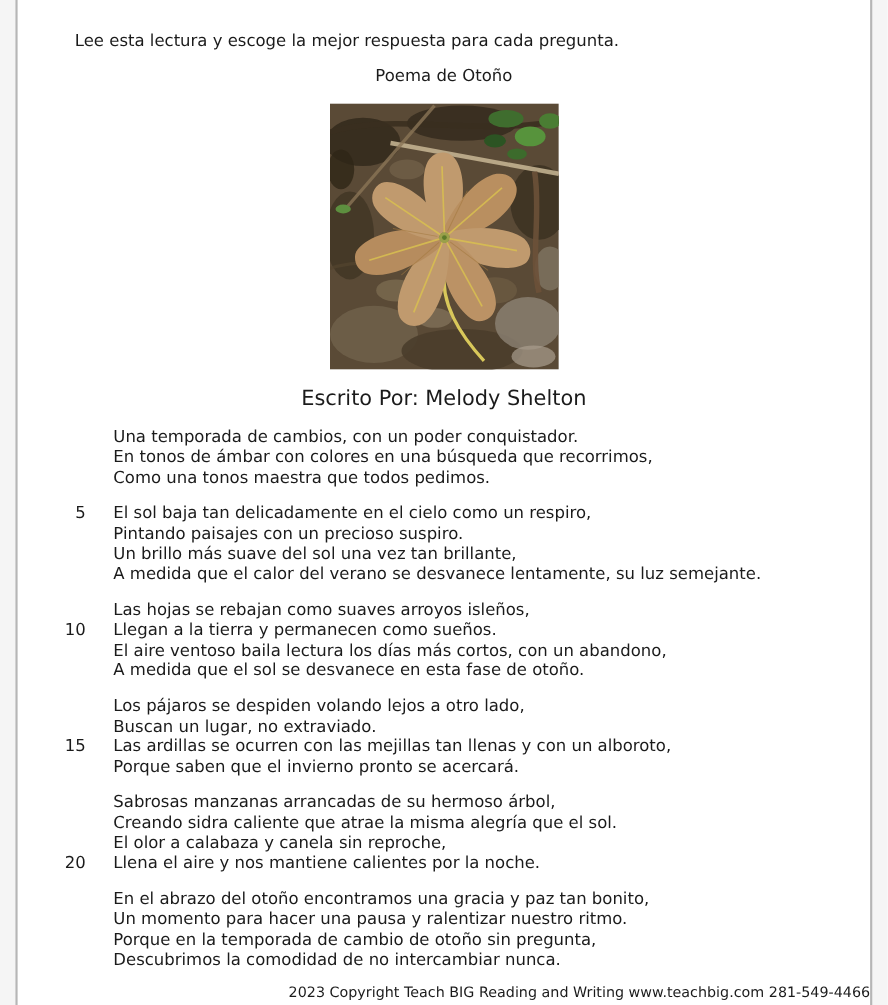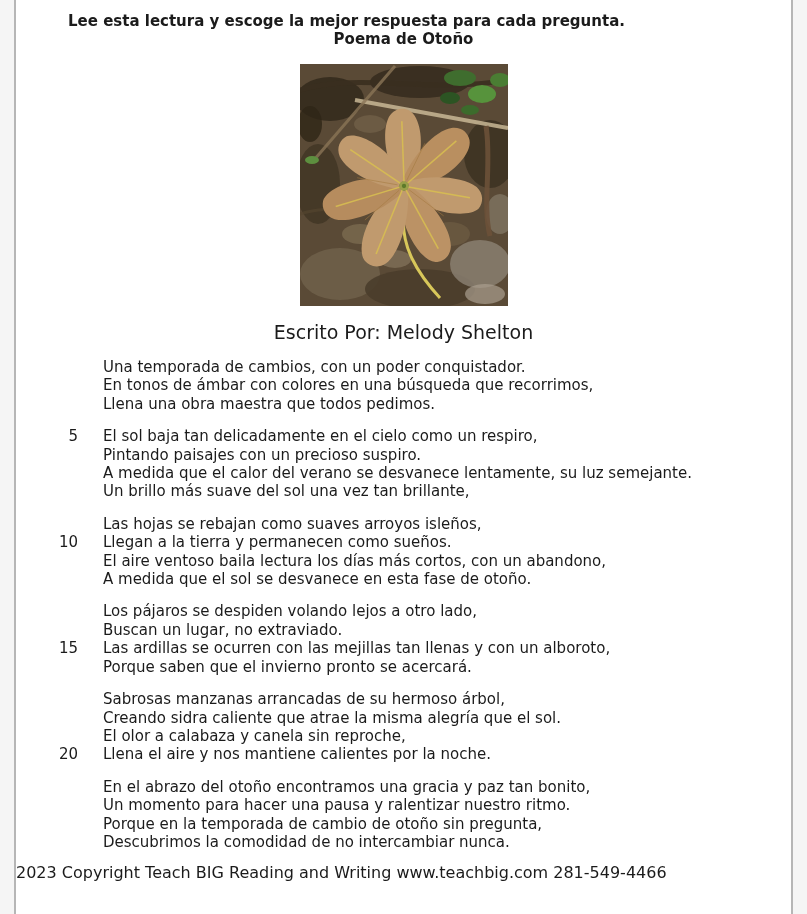--- a/index.html
+++ b/index.html
@@ -13,45 +13,46 @@
   .page{
     box-sizing:border-box;
     width:779px;height:914px;
     margin-left:14px;
     background:#ffffff;
     border-left:2px solid #b6b6b6;
     border-right:2px solid #b6b6b6;
     overflow:hidden;
   }
   .instruction{
-    margin:12px 0 0 52px;
-    font-size:15px;font-weight:bold;line-height:18px;
+    margin:28px 0 0 52px;
+    font-size:15px;font-weight:normal;line-height:18px;
   }
   .title{
+    margin-top:14px;
     text-align:center;
-    font-size:15px;font-weight:bold;line-height:18px;
+    font-size:15px;font-weight:normal;line-height:18px;
   }
   .photo-wrap{
     width:208px;height:242px;
     margin:16px auto 0;
     line-height:0;
   }
   .author{
     margin-top:18px;
     text-align:center;
     font-size:19px;line-height:16px;
   }
   .poem{margin-top:18px;}
   .stanza{margin-bottom:14px;}
   .pline{display:flex;font-size:15px;line-height:18.4px;}
   .pnum{flex:none;width:62px;text-align:right;}
   .ptext{margin-left:25px;white-space:nowrap;}
   .footer{
-    text-align:left;
-    font-size:16px;line-height:15px;
+    text-align:right;
+    font-size:13px;line-height:15px;
     margin-top:0px;
   }
 </style>
 </head>
 <body>
 
 <div class="page">
 
   <div class="instruction">Lee esta lectura y escoge la mejor respuesta para cada pregunta.</div>
 
@@ -131,39 +132,39 @@
         <div class="pline">
           <span class="pnum"></span>
           <span class="ptext">Una temporada de cambios, con un poder conquistador.</span>
         </div>
         <div class="pline">
           <span class="pnum"></span>
           <span class="ptext">En tonos de ámbar con colores en una búsqueda que recorrimos,</span>
         </div>
         <div class="pline">
           <span class="pnum"></span>
-          <span class="ptext">Llena una obra maestra que todos pedimos.</span>
+          <span class="ptext">Como una tonos maestra que todos pedimos.</span>
         </div>
       </div>
       <div class="stanza">
         <div class="pline">
           <span class="pnum">5</span>
           <span class="ptext">El sol baja tan delicadamente en el cielo como un respiro,</span>
         </div>
         <div class="pline">
           <span class="pnum"></span>
           <span class="ptext">Pintando paisajes con un precioso suspiro.</span>
         </div>
         <div class="pline">
           <span class="pnum"></span>
+          <span class="ptext">Un brillo más suave del sol una vez tan brillante,</span>
+        </div>
+        <div class="pline">
+          <span class="pnum"></span>
           <span class="ptext">A medida que el calor del verano se desvanece lentamente, su luz semejante.</span>
-        </div>
-        <div class="pline">
-          <span class="pnum"></span>
-          <span class="ptext">Un brillo más suave del sol una vez tan brillante,</span>
         </div>
       </div>
       <div class="stanza">
         <div class="pline">
           <span class="pnum"></span>
           <span class="ptext">Las hojas se rebajan como suaves arroyos isleños,</span>
         </div>
         <div class="pline">
           <span class="pnum">10</span>
           <span class="ptext">Llegan a la tierra y permanecen como sueños.</span>

